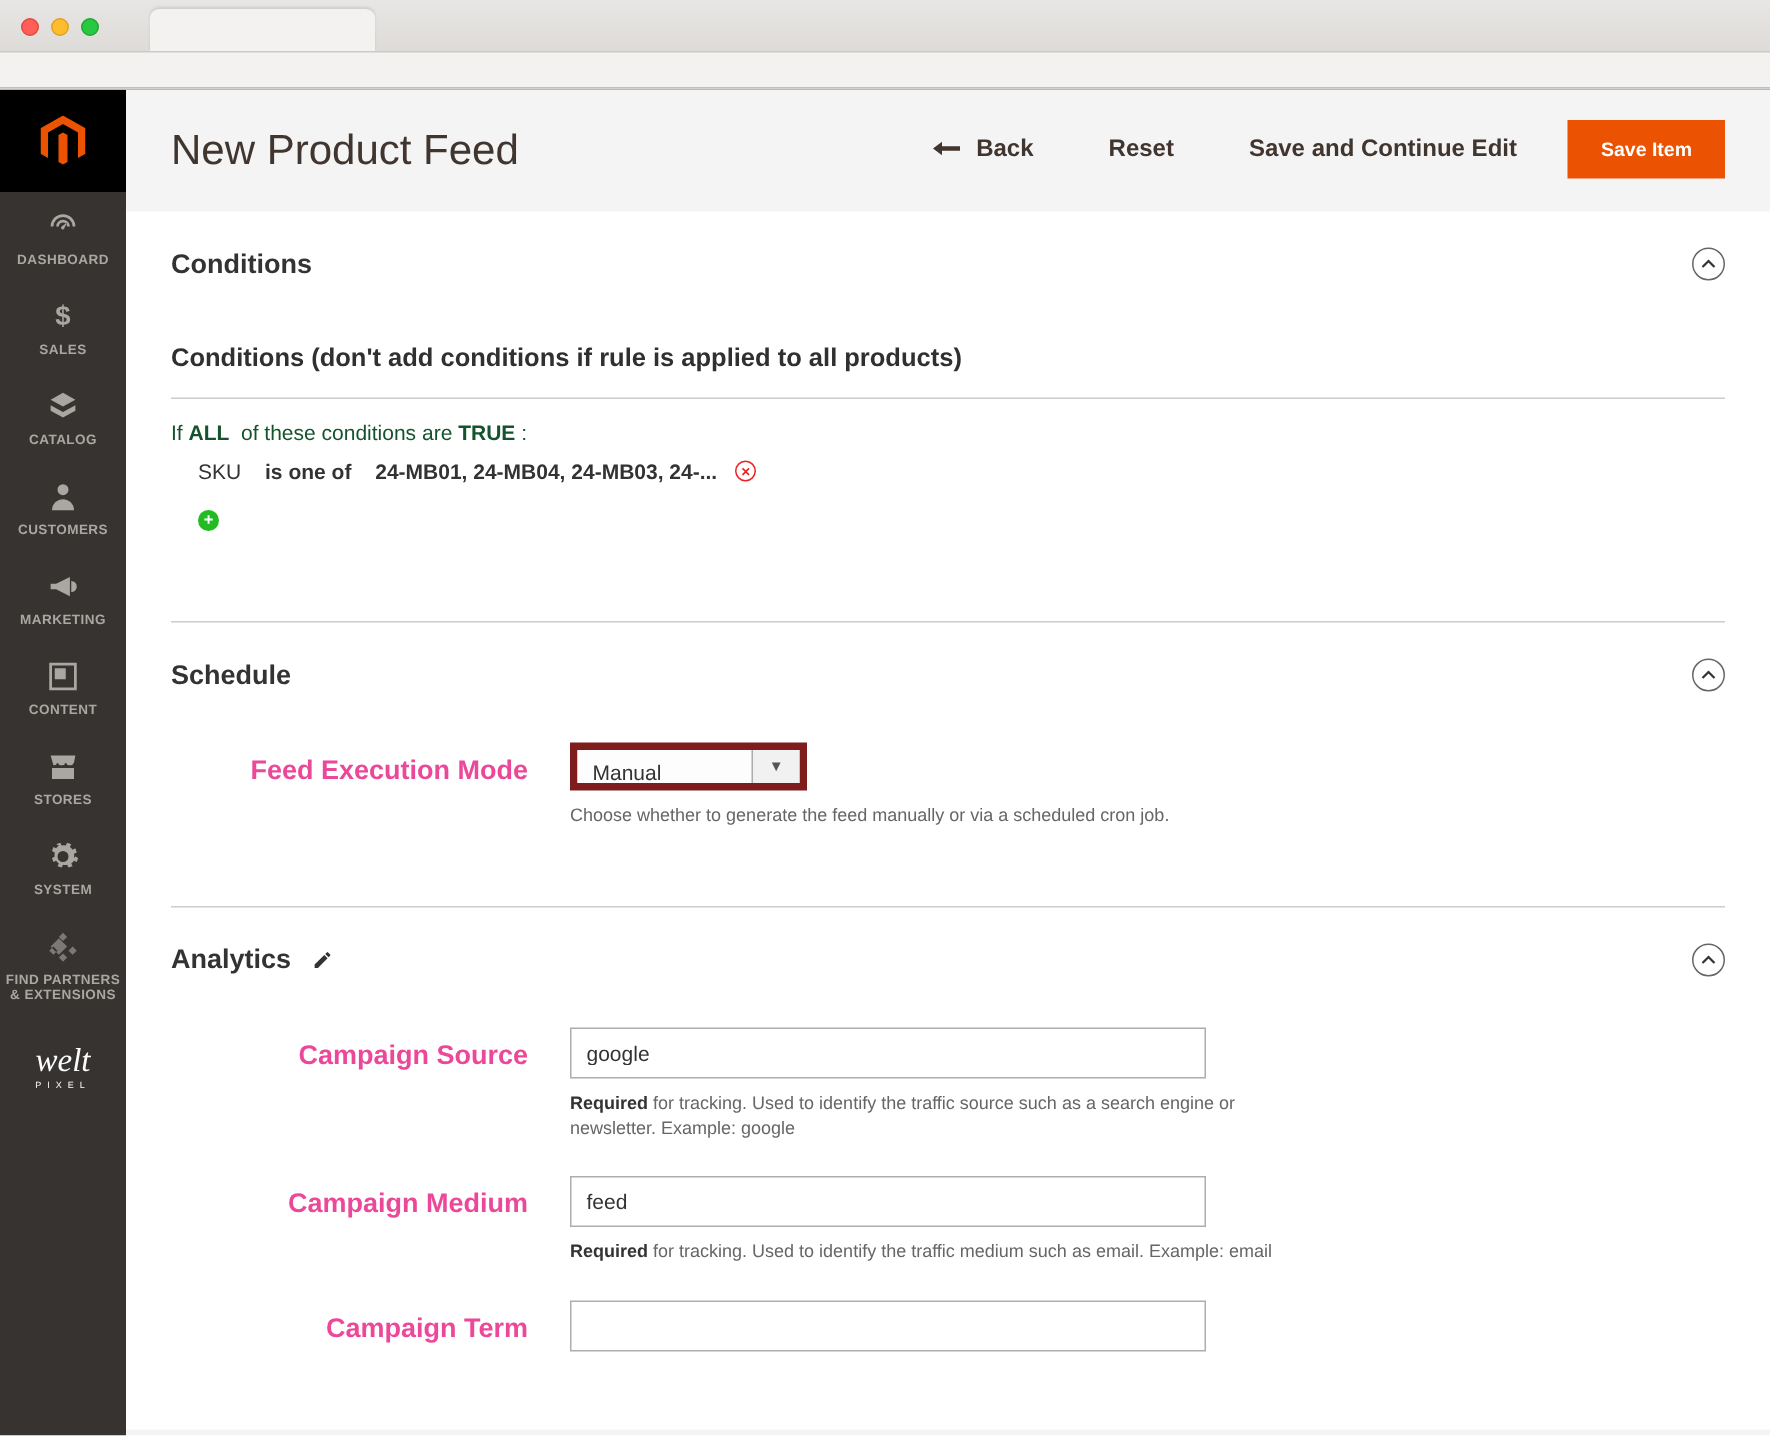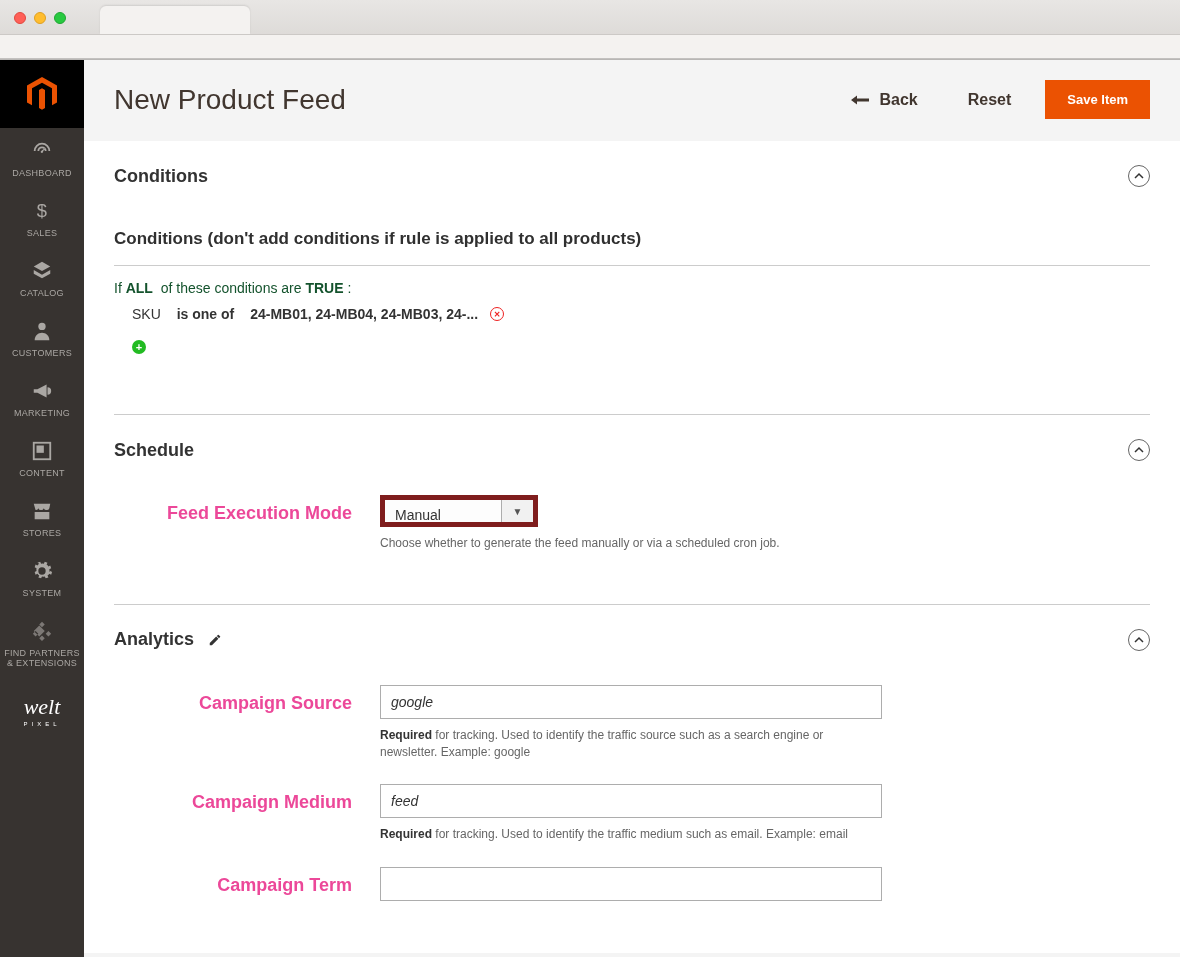--- a/index.html
+++ b/index.html
@@ -13,21 +13,21 @@
   .tl-yellow { background: #ffbd2e; border: 1px solid #dfa023; }
   .tl-green { background: #28c940; border: 1px solid #1fa633; }
   .tab-shape { position: absolute; top: 6px; left: 100px; width: 150px; height: 28px; background: #f4f2f0; border-top-left-radius: 6px; border-top-right-radius: 6px; box-shadow: 0 -1px 2px rgba(0,0,0,0.1); }
   .toolbar-strip { position: absolute; top: 34px; left: 0; right: 0; height: 25px; background: #f4f2f0; border-top: 1px solid #ccc9c6; border-bottom: 1px solid #c3c1bf; }
 
   .app { display: flex; height: calc(957px - 60px); }
 
   
   .sidebar { width: 84px; background: #373330; flex-shrink: 0; display: flex; flex-direction: column; }
   .logo-cell { height: 68px; background: #000; display: flex; align-items: center; justify-content: center; }
-  .side-item { color: #aaa7a3; text-align: center; padding: 12px 2px 10px; font-size: 9px; font-weight: 400; letter-spacing: 0.3px; cursor: pointer; }
+  .side-item { color: #aaa7a3; text-align: center; padding: 12px 2px 10px; font-size: 9px; font-weight: 700; letter-spacing: 0.3px; cursor: pointer; }
   .side-item .ic { display: block; margin: 0 auto 6px; width: 24px; height: 22px; fill: #aaa7a3; }
   .welt { margin-top: 0; padding: 16px 4px 10px; text-align: center; color: #fff; }
   .welt .wtxt { font-family: Georgia, serif; font-size: 22px; letter-spacing: 0px; font-style: italic; }
   .welt .sub { font-size: 6px; letter-spacing: 4px; margin-top: 1px; }
   .spacer { flex: 1; }
 
   
   .main { flex: 1; background: #f4f4f4; overflow-y: auto; }
   .header { display: flex; align-items: center; padding: 20px 30px 22px; }
   .header h1 { font-size: 28px; font-weight: 400; color: #41362f; flex: 1; }
@@ -56,21 +56,21 @@
   .add-dot::before { content: "+"; color: #fff; font-size: 11px; font-weight: bold; line-height: 1; }
 
   .form-row { display: flex; padding: 12px 0; }
   .form-label { width: 266px; text-align: right; padding-right: 28px; padding-top: 8px; font-size: 18px; font-weight: 600; color: #ec4899; }
   .form-field { flex: 1; max-width: 640px; }
   .select-wrap { display: inline-flex; border: 5px solid #7f1d1d; background: #fff; height: 32px; }
   .select-wrap .sel-text { padding: 7px 60px 7px 10px; font-size: 14px; color: #333; background: #fdfdfd; }
   .select-wrap .sel-btn { width: 32px; background: #f1f1f1; border-left: 1px solid #adadad; display: flex; align-items: center; justify-content: center; font-size: 10px; color: #555; cursor: pointer; }
   .hint { font-size: 12px; color: #666; margin-top: 8px; line-height: 1.4; max-width: 500px; }
   .hint b { color: #333; }
-  input.text { width: 502px; max-width: 100%; height: 34px; border: 1px solid #adadad; padding: 0 10px; font-size: 14px; color: #333; background: #fff; font-style: italic; }
+  input.text { width: 424px; max-width: 100%; height: 34px; border: 1px solid #adadad; padding: 0 10px; font-size: 14px; color: #333; background: #fff; }
 
   .sec-gap { height: 40px; }
   .sec-top-border { border-top: 1px solid #ccc; }
 </style>
 </head>
 <body>
 
 <div class="browser-chrome">
   <div class="traffic-lights">
     <div class="tl tl-red"></div>
@@ -155,20 +155,21 @@
   <div class="main">
     <div class="header">
       <h1>New Product Feed</h1>
       <button class="hbtn back">
         <svg viewBox="0 0 24 12">
             <path d="M8 0L0 6l8 6V8h16V4H8V0z" fill="#41362f"></path>
           </svg>
         <span>Back</span>
       </button>
       <button class="hbtn">Reset</button>
+      <button class="hbtn">Save and Continue Edit</button>
       <button class="save-item">Save Item</button>
     </div>
 
     <div class="content">
 
       <div class="section-head">
         <h2>Conditions</h2>
         <div class="sp"></div>
         <div class="toggle-circle">
           <svg viewBox="0 0 10 10">

